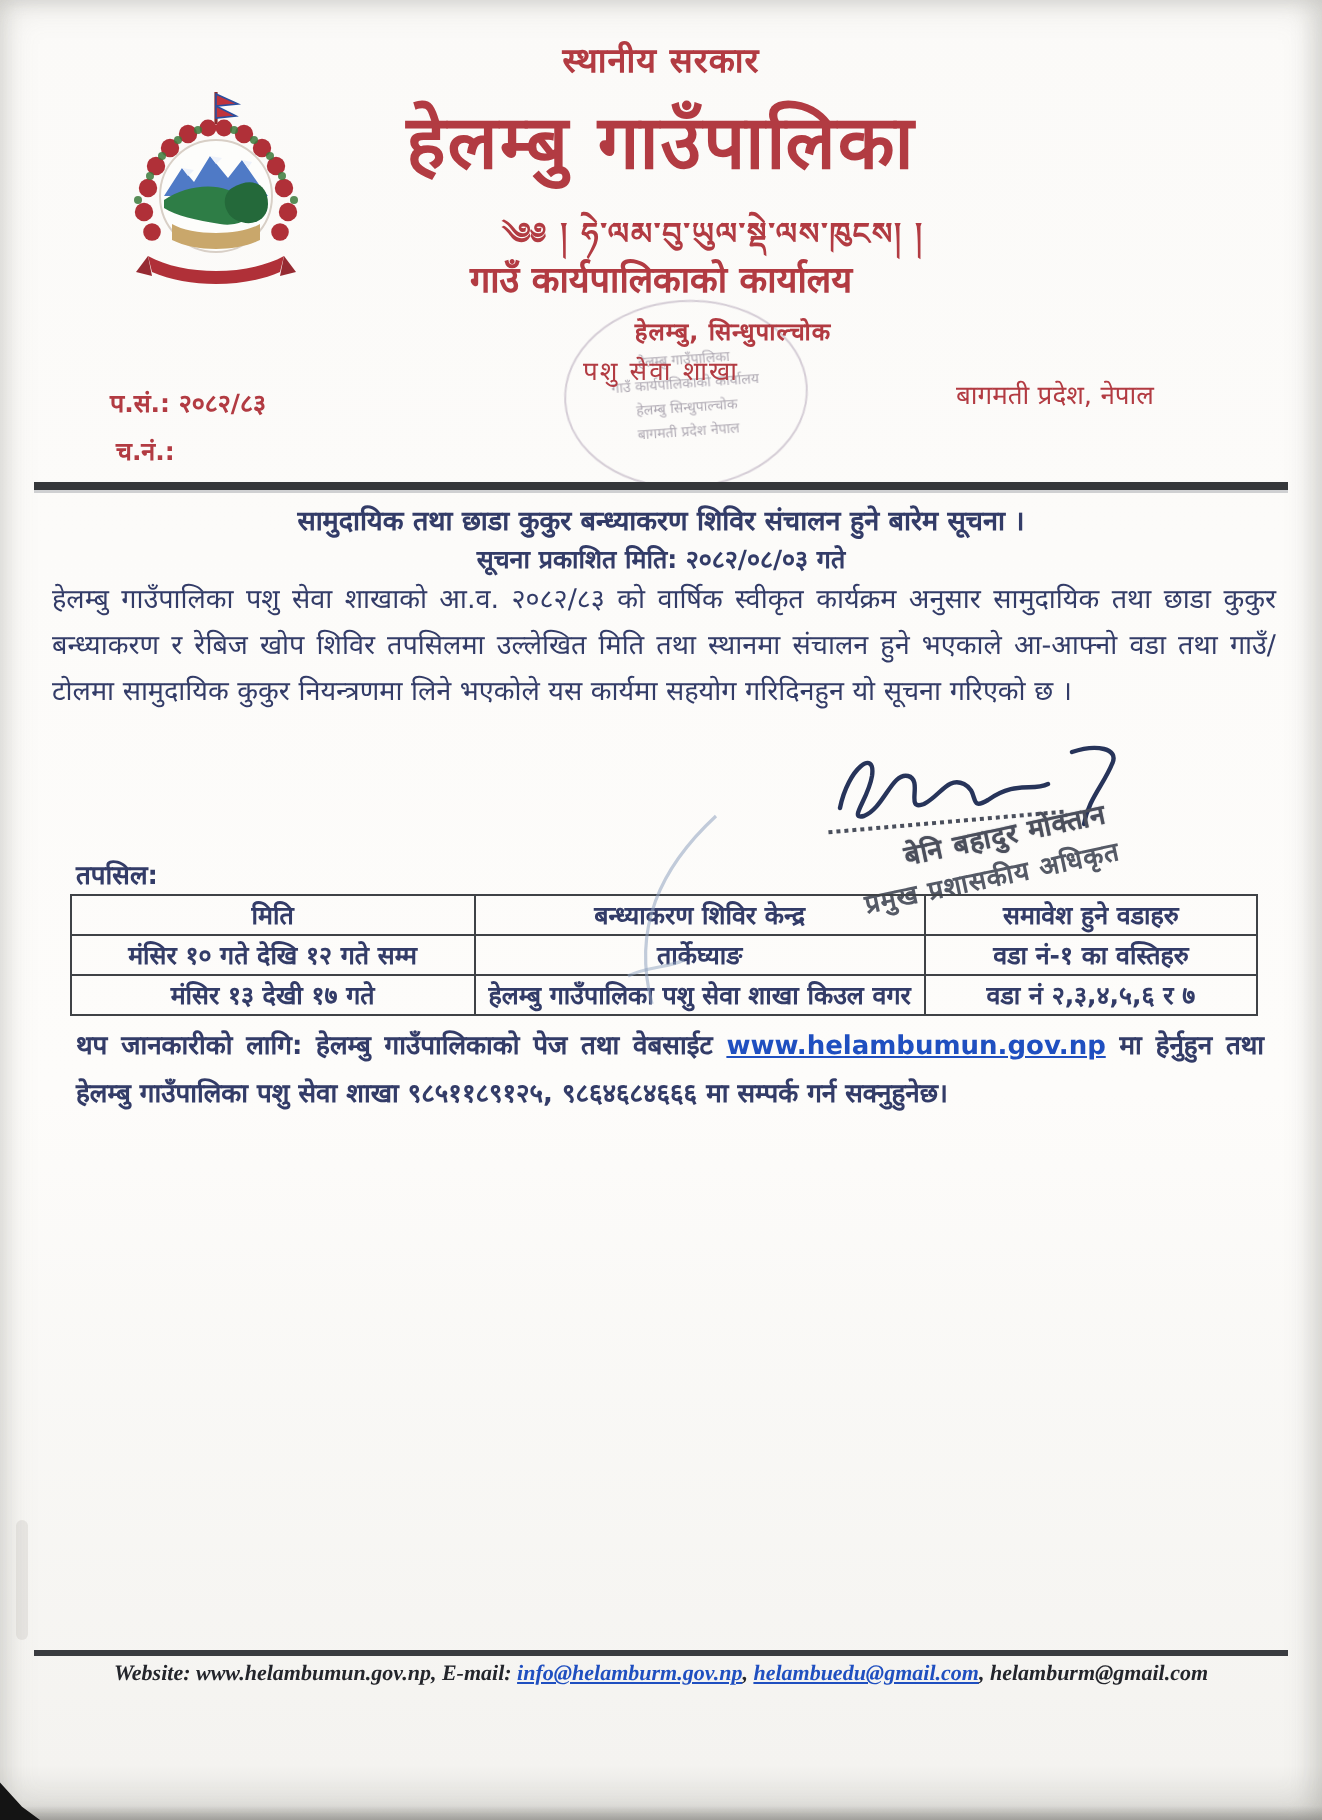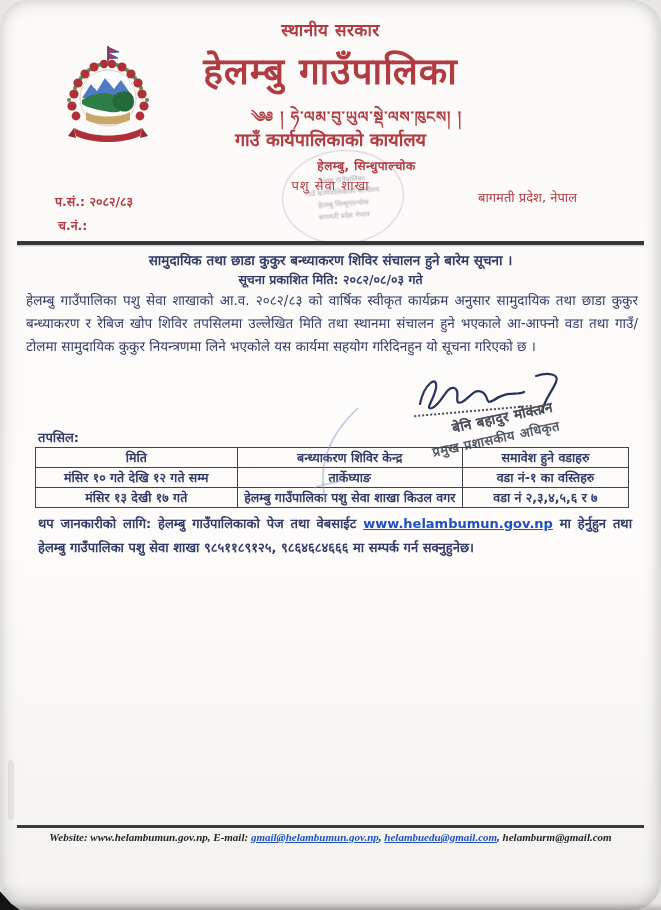--- a/index.html
+++ b/index.html
@@ -5,21 +5,20 @@
   html,body{margin:0;padding:0;}
   body{
     width:661px;height:910px;position:relative;overflow:hidden;
     background:#e7e6e3;
     font-family:"DejaVu Sans",sans-serif;
   }
   .page{
     position:absolute;inset:0;
     background:linear-gradient(180deg,#fbfaf8 0%,#fdfcfa 60%,#f4f3f0 97%,#dddcd8 100%);
     box-shadow:inset 0 0 18px rgba(120,118,112,.25), inset -6px 0 10px rgba(150,148,142,.18), inset 4px 0 8px rgba(150,148,142,.12);
-    border-radius:29px;
   }
   .red{color:#b23b42;}
   .center{text-align:center;}
   
   .hdr-local{position:absolute;top:18px;left:0;width:100%;font-size:17px;font-weight:bold;letter-spacing:.5px;}
   .hdr-muni{position:absolute;top:44px;left:0;width:100%;font-size:37px;font-weight:bold;letter-spacing:1px;}
   .hdr-tib{position:absolute;top:100px;left:0;width:100%;font-size:15px;font-weight:bold;letter-spacing:1px;padding-left:26px;}
   .hdr-office{position:absolute;top:127px;left:0;width:100%;font-size:18px;font-weight:bold;}
   .hdr-addr{position:absolute;top:157px;left:0;width:100%;font-size:12px;font-weight:bold;letter-spacing:.5px;padding-left:36px;}
   .hdr-branch{position:absolute;top:176px;left:0;width:100%;font-size:13px;font-weight:normal;letter-spacing:1px;}
@@ -210,21 +209,21 @@
 
   <div class="moreinfo ink">
     <span>थप जानकारीको लागि: हेलम्बु गाउँपालिकाको पेज तथा वेबसाईट</span>
     <a class="link">www.helambumun.gov.np</a>
     <span>मा हेर्नुहुन तथा हेलम्बु गाउँपालिका पशु सेवा शाखा ९८५११८९१२५, ९८६४६८४६६६ मा सम्पर्क गर्न सक्नुहुनेछ।</span>
   </div>
 
   <div class="rule-bottom"></div>
   <div class="footer">
     <span>Website: www.helambumun.gov.np, E-mail:</span>
-    <a class="link">gmail@helambumun.gov.np</a><span>,</span>
+    <a class="link">info@helamburm.gov.np</a><span>,</span>
     <a class="link">helambuedu@gmail.com</a><span>,</span>
     <span>helamburm@gmail.com</span>
   </div>
 
   <div class="smudge"></div>
   <div class="edge-bottom"></div>
   <div class="corner-bl"></div>
 </div>
 
 </body></html>

